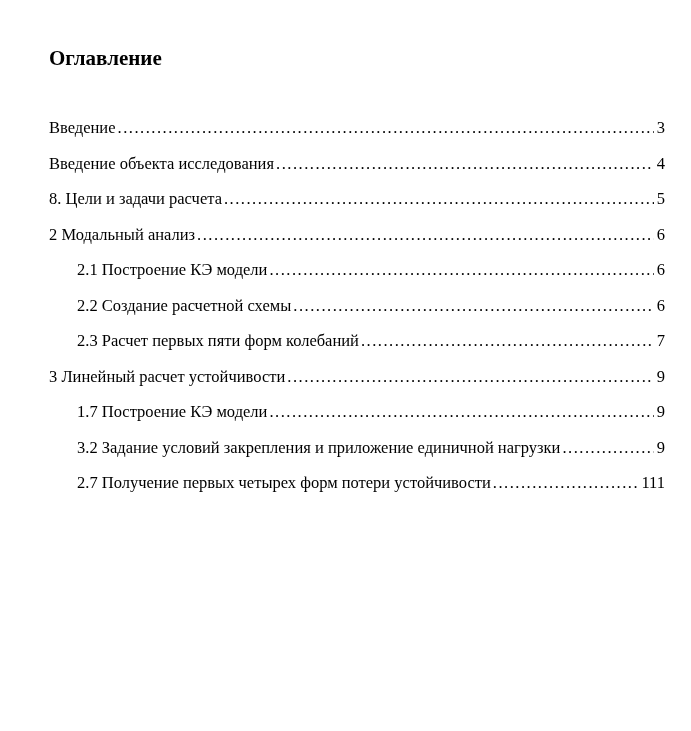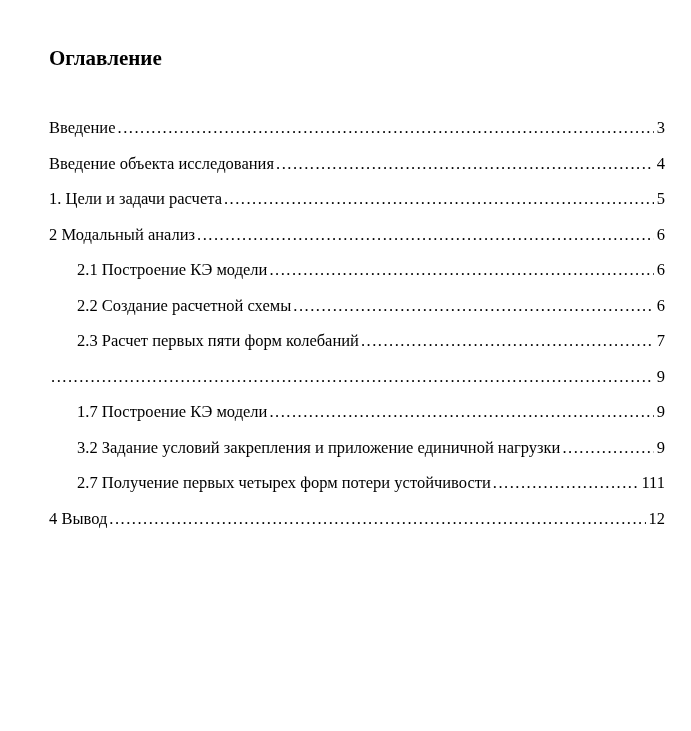--- a/index.html
+++ b/index.html
@@ -75,21 +75,21 @@
     <span class="toc-label">Введение</span>
     <span class="toc-dots"></span>
     <span class="toc-page">3</span>
   </div>
       <div class="toc-row">
     <span class="toc-label">Введение объекта исследования</span>
     <span class="toc-dots"></span>
     <span class="toc-page">4</span>
   </div>
       <div class="toc-row">
-    <span class="toc-label">1. Цели и задачи расчета</span>
+    <span class="toc-label">8. Цели и задачи расчета</span>
     <span class="toc-dots"></span>
     <span class="toc-page">5</span>
   </div>
       <div class="toc-row">
     <span class="toc-label">2 Модальный анализ</span>
     <span class="toc-dots"></span>
     <span class="toc-page">6</span>
   </div>
       <div class="toc-row indent">
     <span class="toc-label">2.1 Построение КЭ модели</span>
@@ -100,37 +100,33 @@
     <span class="toc-label">2.2 Создание расчетной схемы</span>
     <span class="toc-dots"></span>
     <span class="toc-page">6</span>
   </div>
       <div class="toc-row indent">
     <span class="toc-label">2.3 Расчет первых пяти форм колебаний</span>
     <span class="toc-dots"></span>
     <span class="toc-page">7</span>
   </div>
       <div class="toc-row">
+    <span class="toc-label">3 Линейный расчет устойчивости</span>
     <span class="toc-dots"></span>
     <span class="toc-page">9</span>
   </div>
       <div class="toc-row indent">
     <span class="toc-label">1.7 Построение КЭ модели</span>
     <span class="toc-dots"></span>
     <span class="toc-page">9</span>
   </div>
       <div class="toc-row indent">
     <span class="toc-label">3.2 Задание условий закрепления и приложение единичной нагрузки</span>
     <span class="toc-dots"></span>
     <span class="toc-page">9</span>
   </div>
       <div class="toc-row indent">
     <span class="toc-label">2.7 Получение первых четырех форм потери устойчивости</span>
     <span class="toc-dots"></span>
     <span class="toc-page">111</span>
   </div>
-      <div class="toc-row">
-    <span class="toc-label">4 Вывод</span>
-    <span class="toc-dots"></span>
-    <span class="toc-page">12</span>
-  </div>
     </div>
 </div>
 
 </body></html>

